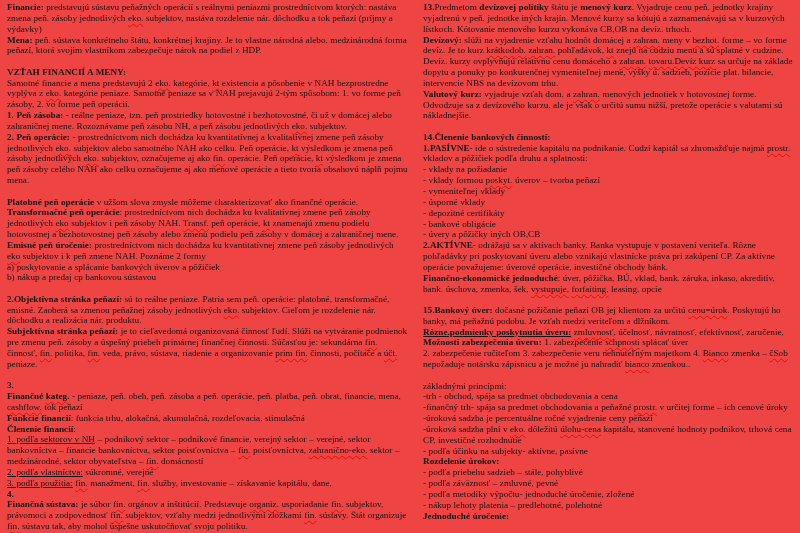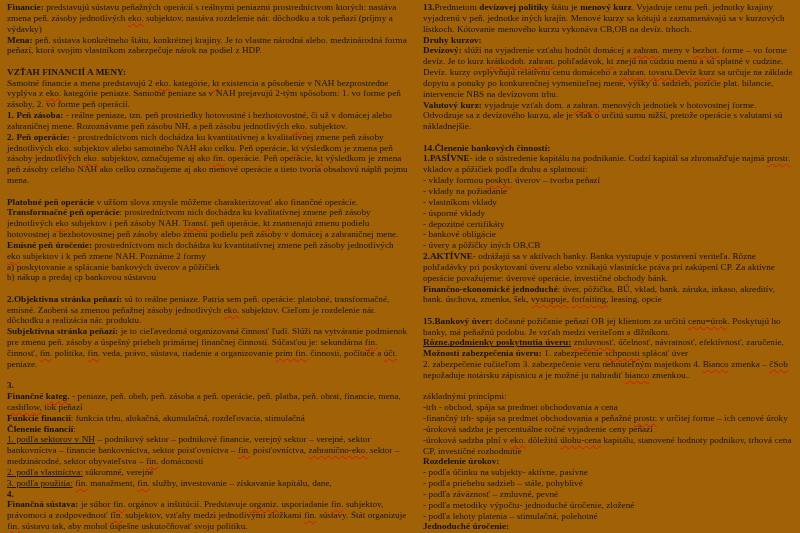--- a/index.html
+++ b/index.html
@@ -3,21 +3,21 @@
 <meta charset="utf-8">
 <style>
   html, body {
     margin: 0;
     padding: 0;
     background: #ffffff;
   }
   #page {
     width: 800px;
     height: 533px;
-    background: #a16207;
+    background: #ef4444;
     overflow: hidden;
     box-sizing: border-box;
     display: flex;
     font-family: "Liberation Serif", "DejaVu Serif", serif;
     color: #141414;
   }
   .col {
     box-sizing: border-box;
     font-size: 9.2px;
     line-height: 10.85px;
@@ -77,47 +77,46 @@
       <div class="para"><b>Členenie financií</b>:</div>
       <div class="para"><u>1. podľa sektorov v NH</u> – podnikový sektor – podnikové financie, verejný sektor – verejné, sektor bankovníctva – financie bankovníctva, sektor poisťovníctva – <span class="sq">fin.</span> poisťovníctva, <span class="sq">zahranično-eko.</span> sektor – medzinárodné, sektor obyvateľstva – <span class="sq">fin.</span> domácností</div>
       <div class="para"><u>2. podľa vlastníctva:</u> súkromné, verejné</div>
       <div class="para"><u>3. podľa použitia:</u> <span class="sq">fin.</span> manažment, <span class="sq">fin.</span> služby, investovanie – získavanie kapitálu, dane,</div>
       <div class="para"><b>4.</b></div>
       <div class="para"><b>Finančná sústava:</b> je súbor <span class="sq">fin.</span> orgánov a inštitúcií. Predstavuje <span class="sq">organiz.</span> usporiadanie <span class="sq">fin.</span> subjektov, právomoci a zodpovednosť <span class="sq">fin.</span> subjektov, vzťahy medzi jednotlivými zložkami <span class="sq">fin.</span> sústavy. Štát organizuje <span class="sq">fin.</span> sústavu tak, aby mohol úspešne uskutočňovať svoju politiku.</div>
       <div class="para"><span class="sq">Fin</span> sústava je súhrnom určitých <b>zložiek:</b></div>
     </div>
   <div id="col-right" class="col">
       <div class="para"><b>13.</b>Predmetom <b>devízovej politiky</b> štátu je <b>menový kurz</b>. Vyjadruje cenu peň. jednotky krajiny vyjadrenú v peň. jednotke iných krajín. Menové kurzy sa kótujú a zaznamenávajú sa v kurzových lístkoch. Kótovanie menového kurzu vykonáva CB,OB na devíz. trhoch.</div>
-      <div class="para"><b>Druhy kurzov:</b></div>
       <div class="para"><b>Devízový:</b> slúži na vyjadrenie vzťahu hodnôt domácej a <span class="sq">zahran.</span> meny v <span class="sq">bezhot.</span> forme – vo forme devíz. Je to kurz <span class="sq">krátkodob.</span> <span class="sq">zahran.</span> pohľadávok, <span class="sq">kt</span> znejú na cudziu menu a sú splatné v cudzine. Devíz. kurzy ovplyvňujú relatívnu cenu domáceho a <span class="sq">zahran.</span> <span class="sq">tovaru.Devíz kurz</span> sa určuje na základe dopytu a ponuky po konkurenčnej vymeniteľnej mene, výšky ú. sadzieb, pozície plat. bilancie, intervencie NBS na devízovom trhu.</div>
       <div class="para"><b>Valutový kurz:</b> vyjadruje vzťah dom. a <span class="sq">zahran.</span> menových jednotiek v hotovostnej forme. Odvodzuje sa z devízového kurzu, ale je však o určitú sumu nižší, pretože operácie s valutami sú nákladnejšie.</div>
       <div class="spacer"></div>
       <div class="para"><b>14.Členenie bankových činností:</b></div>
       <div class="para"><b>1.PASÍVNE</b>- ide o sústredenie kapitálu na podnikanie. Cudzí kapitál sa zhromažďuje najmä <span class="sq">prostr.</span> vkladov a pôžičiek podľa druhu a splatnosti:</div>
+      <div class="para">- vklady na požiadanie</div>
       <div class="para">- vklady formou <span class="sq">poskyt.</span> úverov – tvorba peňazí</div>
-      <div class="para">- vklady na požiadanie</div>
-      <div class="para">- vlastníkom vklady</div>
+      <div class="para">- vymeniteľnej vklady</div>
       <div class="para">- úsporné vklady</div>
       <div class="para">- depozitné certifikáty</div>
       <div class="para">- bankové obligácie</div>
       <div class="para">- úvery a pôžičky iných OB,CB</div>
       <div class="para"><b>2.AKTÍVNE</b>- odrážajú sa v aktívach banky. Banka vystupuje v postavení veriteľa. Rôzne pohľadávky pri poskytovaní úveru alebo vznikajú vlastnícke práva pri zakúpení CP. Za aktívne operácie považujeme: úverové operácie, investičné obchody bánk.</div>
       <div class="para"><b>Finančno-ekonomické jednoduché</b>: úver, pôžička, BÚ, vklad, bank. záruka, inkaso, akreditív, bank. úschova, zmenka, šek, <span class="sq">vystupuje,</span> <span class="sq">forfaiting,</span> leasing, opcie</div>
       <div class="spacer"></div>
       <div class="para"><b>15.Bankový úver:</b> dočasné požičanie peňazí OB jej klientom za určitú <span class="sq">cenu=úrok</span>. Poskytujú ho banky, má peňažnú podobu. Je vzťah medzi veriteľom a dlžníkom.</div>
       <div class="para"><b><u>Rôzne.podmienky poskytnutia úveru:</u></b> <span class="sq">zmluvnosť</span>, účelnosť, návratnosť, efektívnosť, zaručenie,</div>
       <div class="para"><b>Možnosti zabezpečenia úveru:</b> 1. zabezpečenie <span class="sq">schpnosti</span> splácať úver</div>
       <div class="para">2. zabezpečenie ručiteľom 3. zabezpečenie veru nehnuteľným majetkom 4. <span class="sq">Bianco</span> zmenka – <span class="sq">čSob</span> nepožaduje notársku zápisnicu a je možné ju nahradiť <span class="sq">bianco</span> zmenkou..</div>
       <div class="spacer"></div>
       <div class="para">základnými princípmi:</div>
       <div class="para">-trh - obchod, spája sa predmet obchodovania a cena</div>
       <div class="para">-finančný trh- spája sa predmet obchodovania a peňažné <span class="sq">prostr.</span> v určitej forme – ich cenové úroky</div>
       <div class="para">-úroková sadzba je percentuálne ročné vyjadrenie ceny peňazí</div>
       <div class="para">-úroková sadzba plní v <span class="sq">eko.</span> dôležitú <span class="sq">úlohu-cena</span> kapitálu, stanovené hodnoty podnikov, trhová cena CP, investičné rozhodnutie</div>
+      <div class="para">- podľa účinku na subjekty- aktívne, pasívne</div>
       <div class="para"><b>Rozdelenie úrokov:</b></div>
-      <div class="para">- podľa účinku na subjekty- aktívne, pasívne</div>
       <div class="para">- podľa priebehu sadzieb – stále, pohyblivé</div>
       <div class="para">- podľa záväznosť – zmluvné, pevné</div>
       <div class="para">- podľa metodiky výpočtu- jednoduché úročenie, zložené</div>
-      <div class="para">- podľa lehoty platenia – stimulačná, polehotné</div>
+      <div class="para">- nákup lehoty platenia – predlehotné, polehotné</div>
       <div class="para"><b>Jednoduché úročenie:</b></div>
     </div>
 </div>
 
 </body></html>

